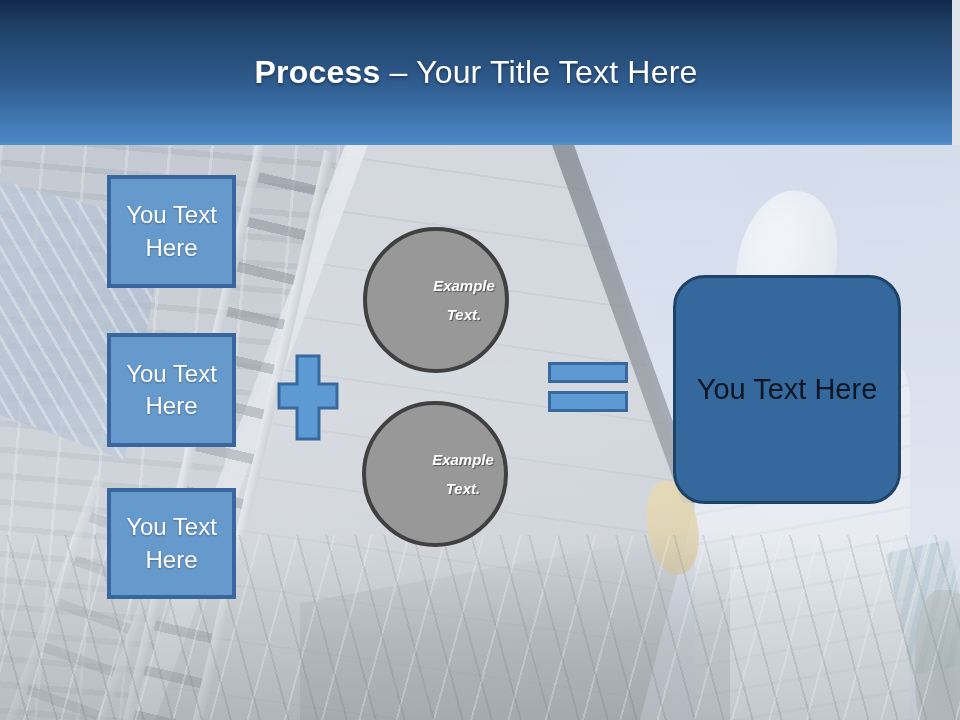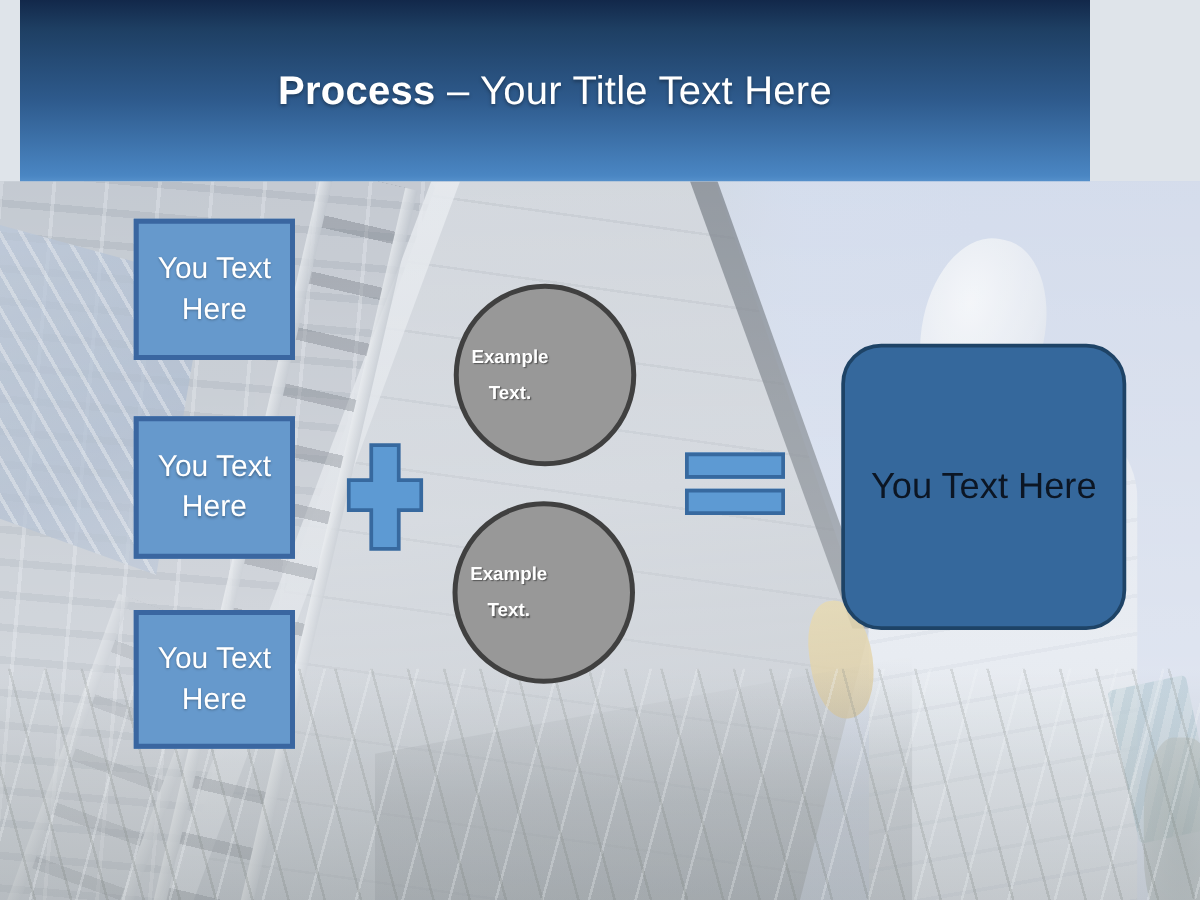--- a/index.html
+++ b/index.html
@@ -2,23 +2,23 @@
 <html style="--header-top: #12284a; --header-bottom: #4a86c3; --title-text: #ffffff; --box-fill: #6699cc; --box-border: #3a66a0; --operator-fill: #5d9ad3; --operator-border: #37699f; --circle-fill: #989898; --circle-border: #404040; --result-fill: #35689c; --result-border: #1e4366; --result-text: #0c1624;"><head>
 <meta charset="utf-8">
 <style>
   html,body{margin:0;padding:0;background:#222;}
   .slide{
     position:relative;width:960px;height:720px;overflow:hidden;
     font-family:"Liberation Sans",sans-serif;background:#dfe4ea;
   }
   
   .header{
-    position:absolute;top:0;left:0;width:856px;height:145px;z-index:10;
+    position:absolute;top:0;left:0;width:952px;height:145px;z-index:10;
     background:linear-gradient(180deg,var(--header-top,#12284a) 0%,#1e3f63 16%,#2e5a8c 55%,var(--header-bottom,#4a86c3) 97%,#5590cb 100%);
-    display:flex;align-items:center;justify-content:center;margin-left:16px;
+    display:flex;align-items:center;justify-content:center;
   }
   .title{
     margin:0;color:var(--title-text,#fff);font-size:32px;font-weight:400;
     text-shadow:0 2px 3px rgba(0,0,0,.35);letter-spacing:.2px;
   }
   .title .bold{font-weight:700;}
   
   .photo{
     position:absolute;left:0;top:145px;width:960px;height:575px;z-index:1;
     background:linear-gradient(105deg,#c2c9d1 0%,#c9d0d8 45%,#ccd6e6 62%,#cbd5e7 100%);
@@ -92,22 +92,22 @@
   }
   .box span{display:block;width:102px;text-shadow:0 1px 2px rgba(0,0,0,.3);}
   .box.b1{top:175px;}
   .box.b2{top:333px;height:114px;}
   .box.b3{top:488px;height:111px;}
   .plus{position:absolute;left:277px;top:354px;z-index:5;}
   .circle{
     position:absolute;width:146px;height:146px;z-index:5;box-sizing:border-box;
     border-radius:50%;background:var(--circle-fill,#989898);
     border:4px solid var(--circle-border,#404040);
-    display:flex;align-items:center;justify-content:flex-start;text-align:center;
-    color:#fff;font-weight:700;font-size:15px;line-height:1.95;
+    display:flex;align-items:center;justify-content:flex-end;text-align:center;
+    color:#fff;font-weight:700;font-style:italic;font-size:15px;line-height:1.95;
   }
   .circle span{display:block;width:82px;text-shadow:1px 1px 1px rgba(0,0,0,.45);}
   .circle.c1{left:363px;top:227px;}
   .circle.c2{left:362px;top:401px;}
   .equals{position:absolute;left:548px;top:362px;width:80px;z-index:5;
     display:flex;flex-direction:column;gap:8px;}
   .equals .bar{height:21px;box-sizing:border-box;
     background:var(--operator-fill,#5d9ad3);border:3px solid var(--operator-border,#37699f);}
   .result{
     position:absolute;left:673px;top:275px;width:228px;height:229px;z-index:5;box-sizing:border-box;

